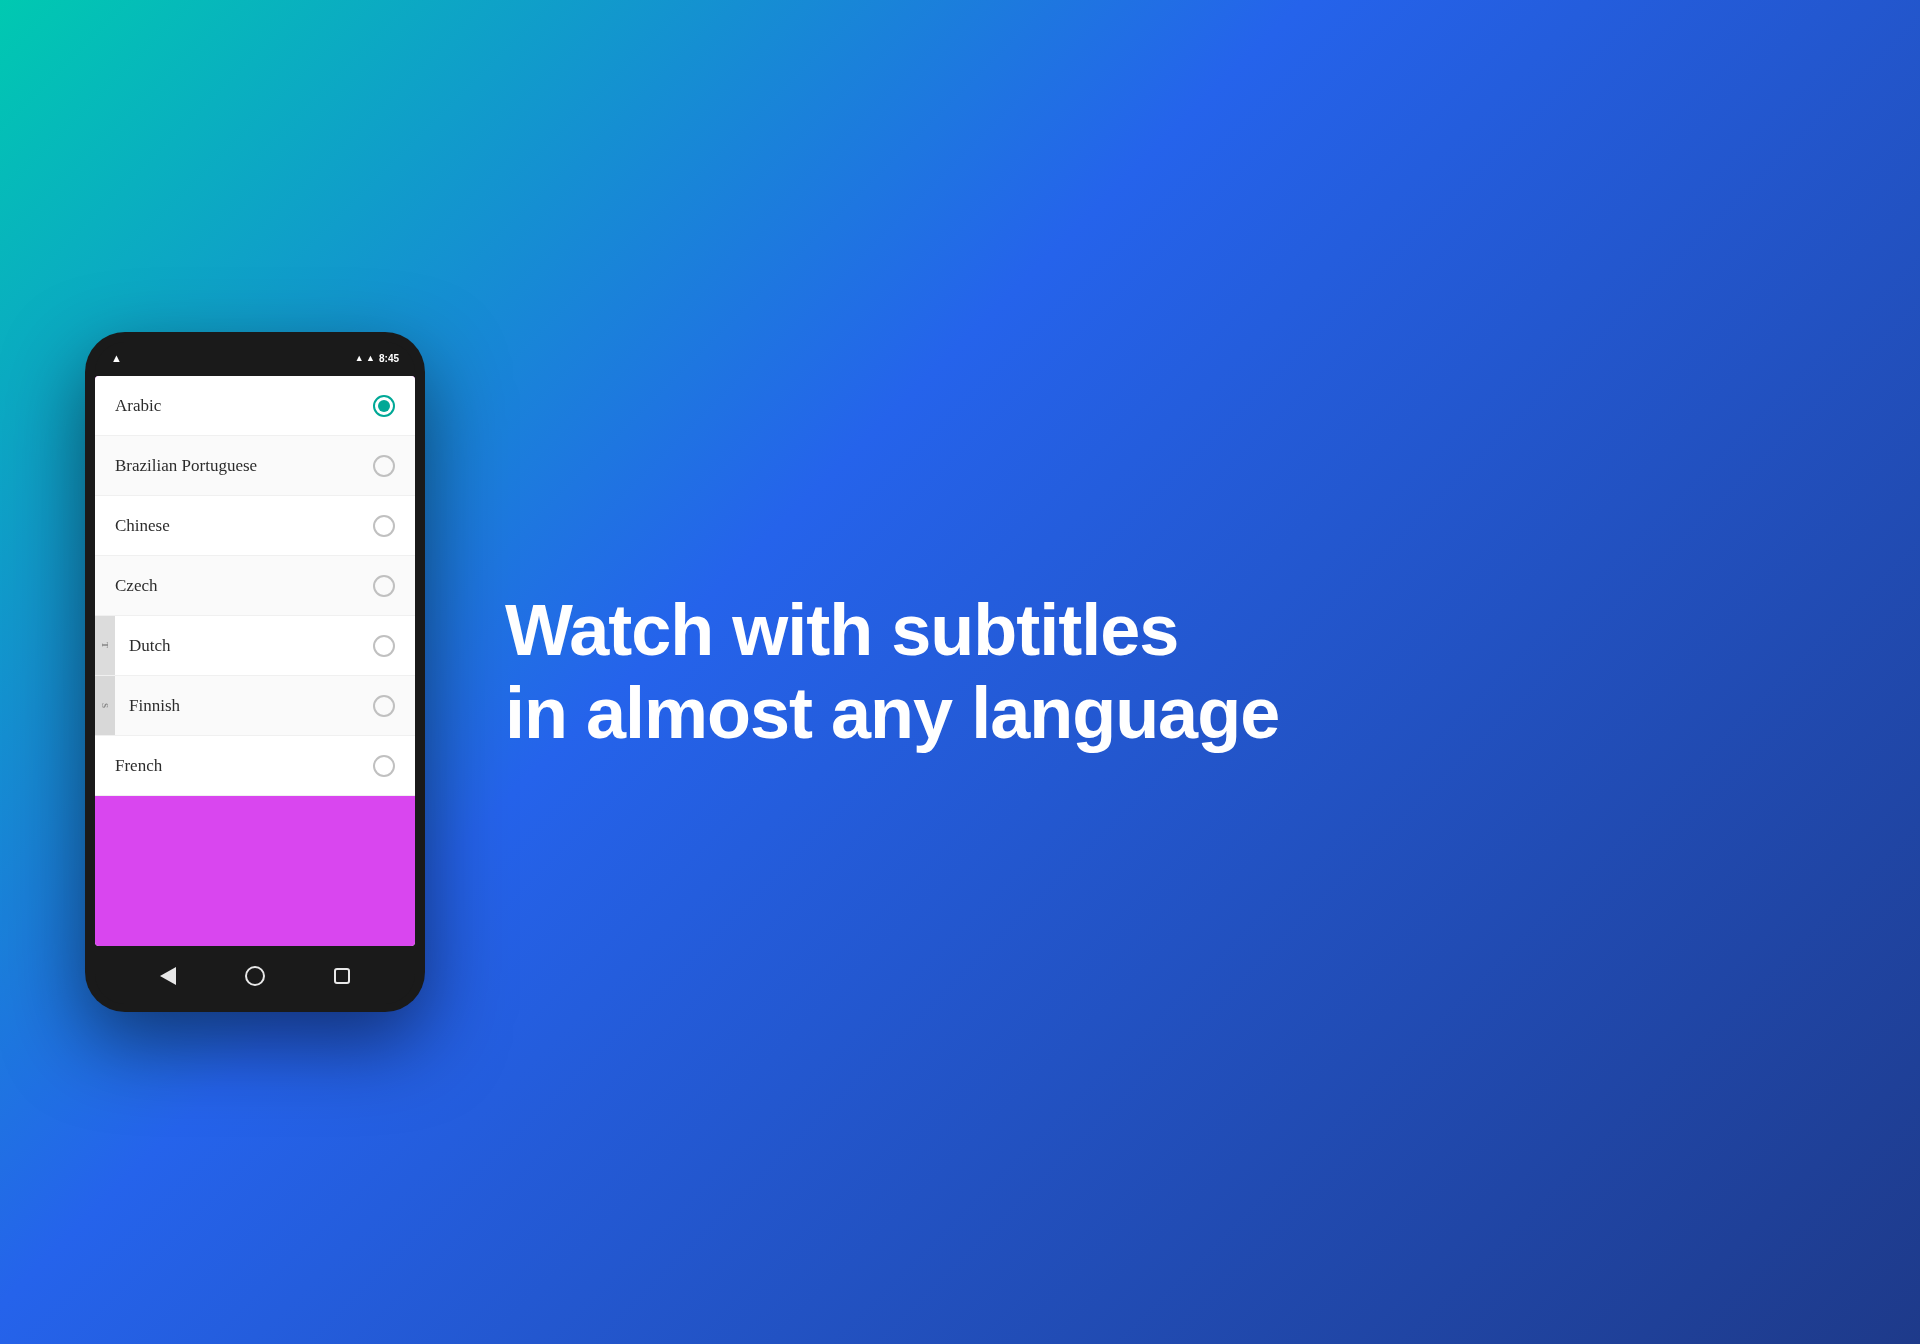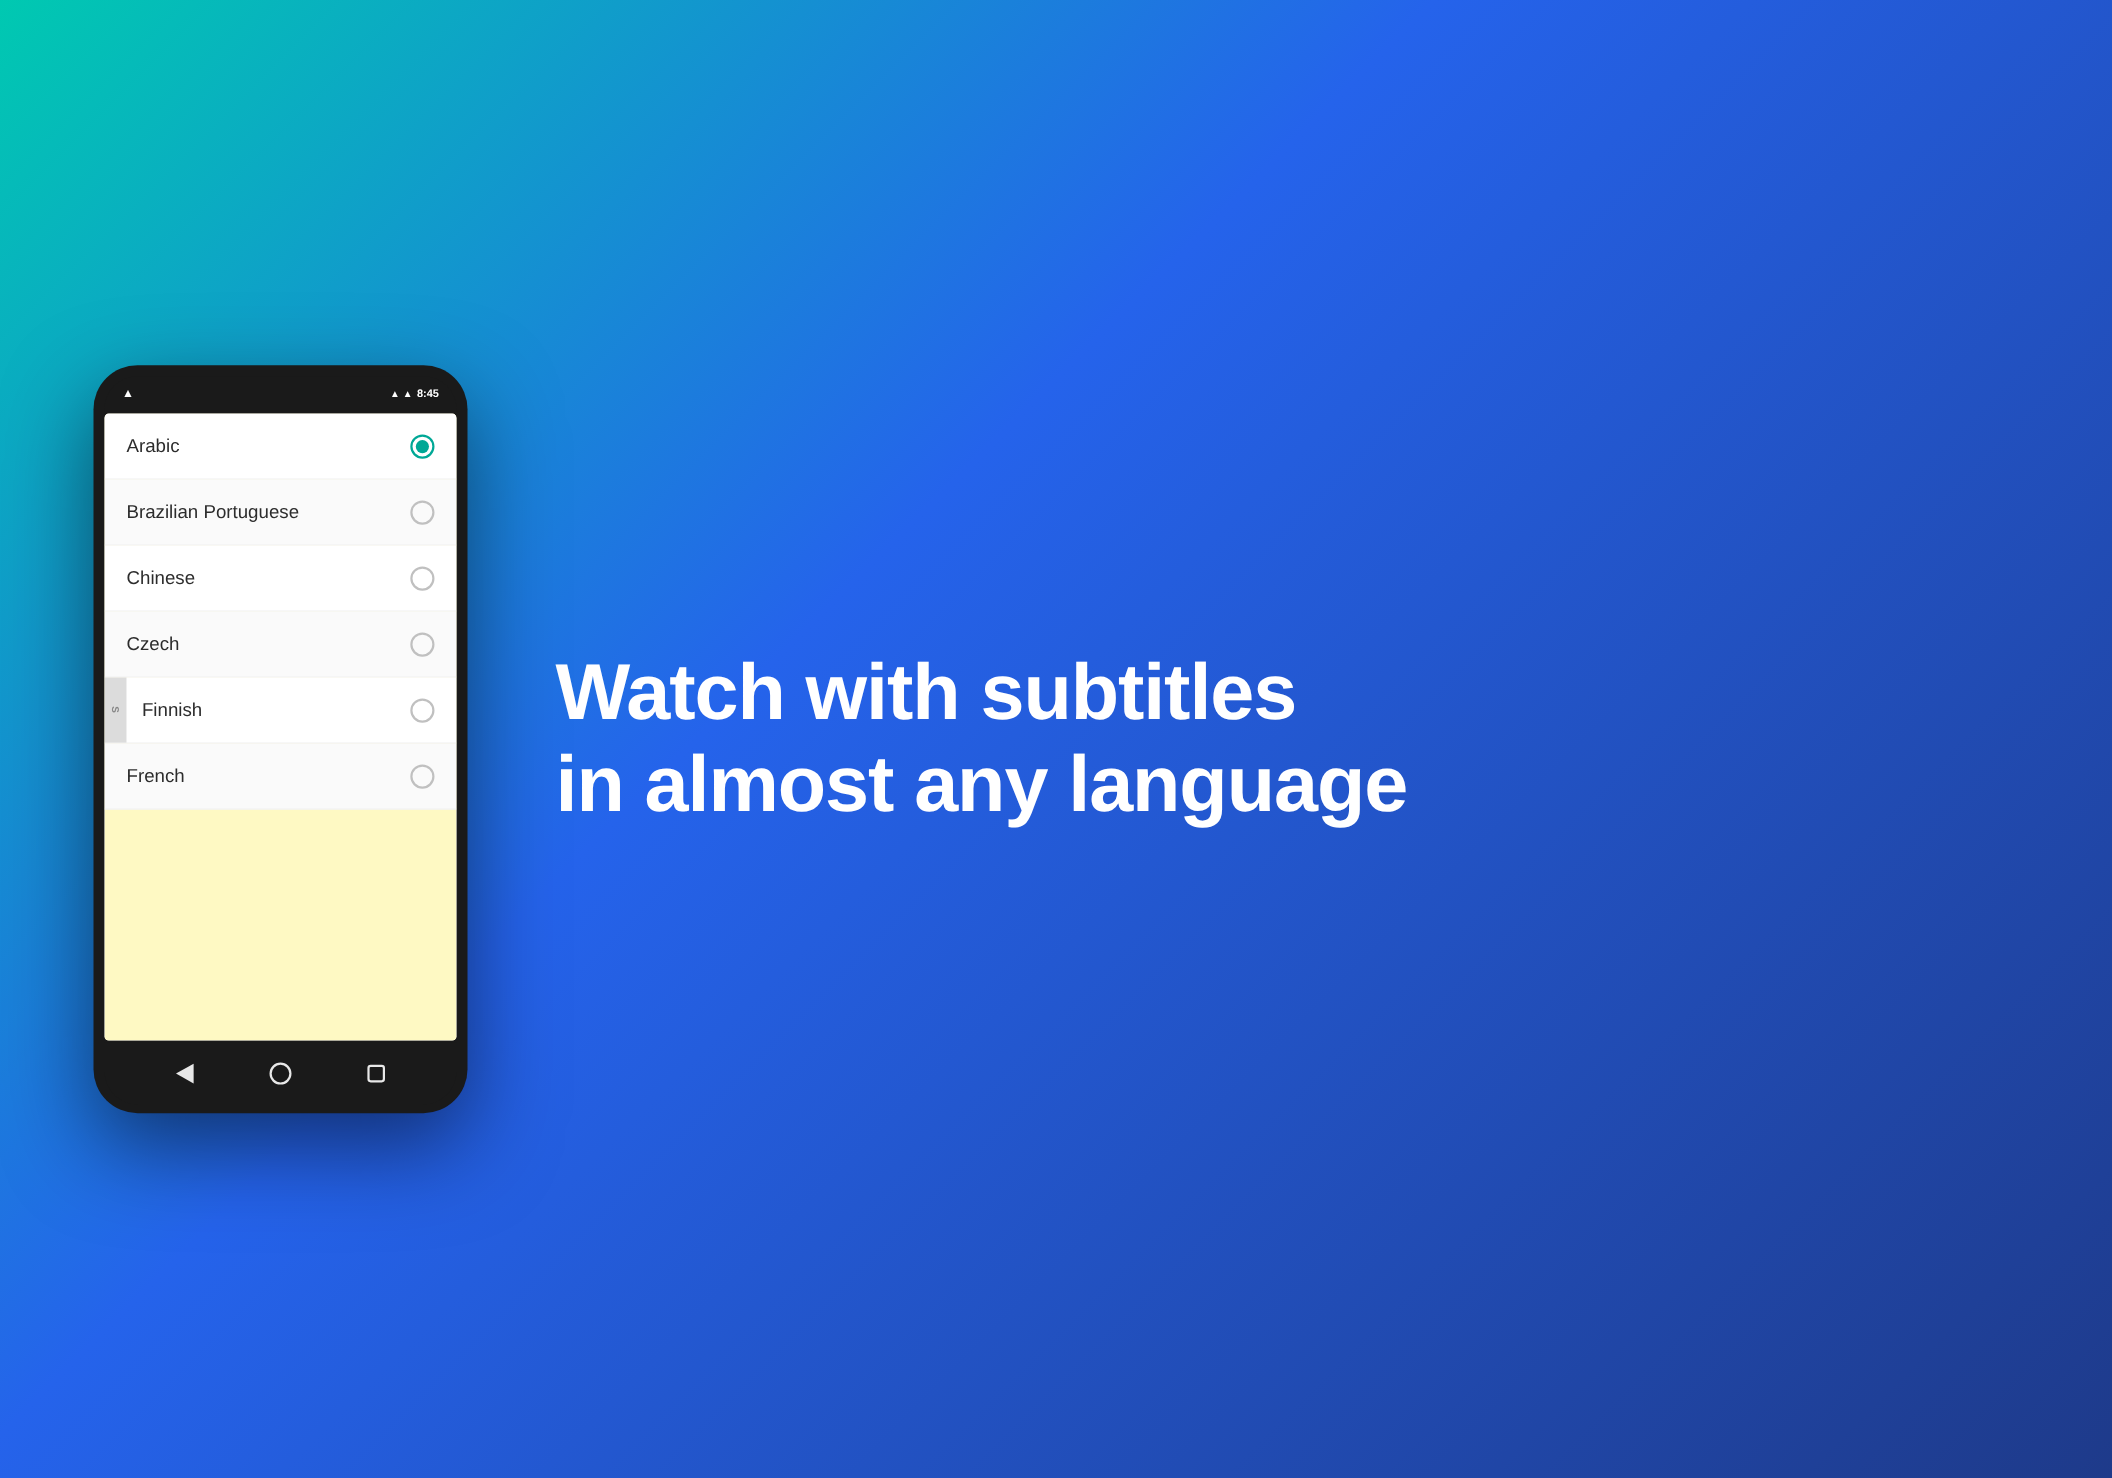--- a/index.html
+++ b/index.html
@@ -68,22 +68,23 @@
       height: 570px;
       background: #f5f5f5;
       border-radius: 4px;
       overflow: hidden;
       position: relative;
     }
 
     .language-list {
       width: 100%;
       height: 100%;
-      background: #fef9c3;
+      background: #d946ef;
       overflow: hidden;
+      font-family: Liberation Serif, serif;
     }
 
     .language-item {
       display: flex;
       align-items: center;
       justify-content: space-between;
       padding: 0 20px;
       height: 60px;
       background: white;
       border-bottom: 1px solid #f0f0f0;
@@ -239,20 +240,27 @@
           <span class="language-name">Chinese</span>
           <div class="radio-circle"></div>
         </div>
 
 
         <div class="language-item">
           <span class="language-name">Czech</span>
           <div class="radio-circle"></div>
         </div>
 
+        <div class="language-item" style="position:relative;">
+          <div class="dark-overlay">
+            <span class="side-letter">T</span>
+          </div>
+          <span class="language-name" style="padding-left:14px;">Dutch</span>
+          <div class="radio-circle"></div>
+        </div>
 
 
 
         <div class="language-item" style="position:relative;text-align:center;">
           <div class="dark-overlay">
             <span class="side-letter">S</span>
           </div>
           <span class="language-name" style="padding-left:14px;">Finnish</span>
           <div class="radio-circle"></div>
         </div>

